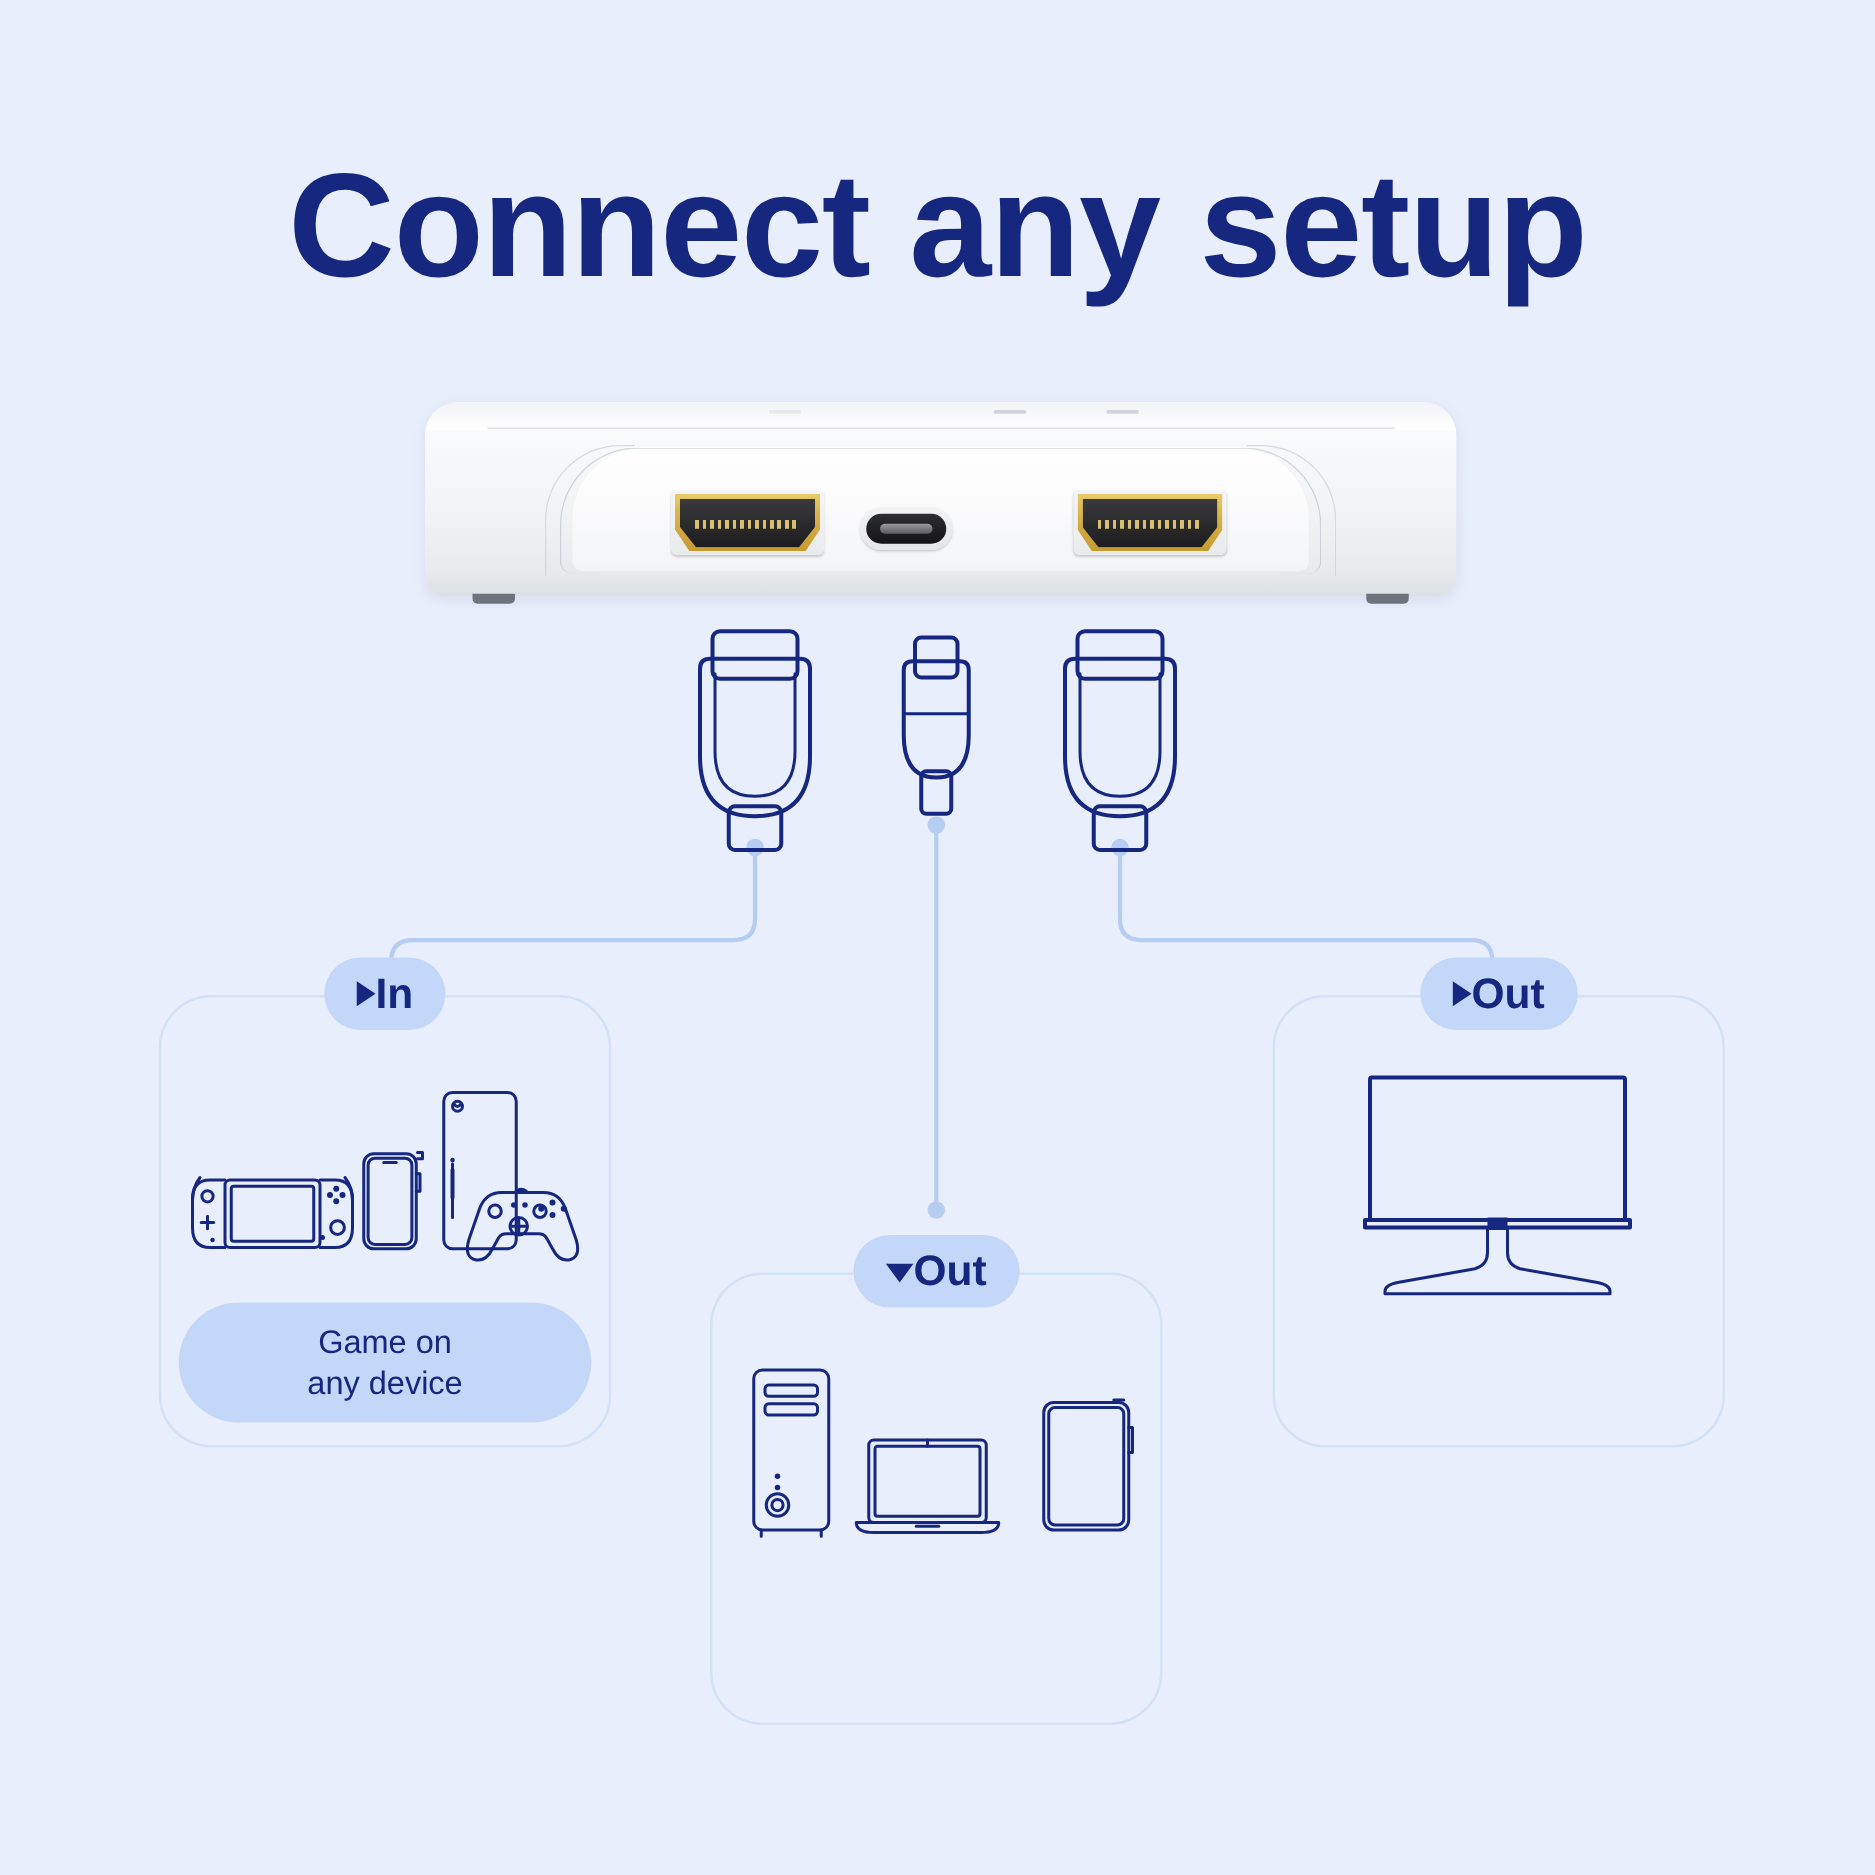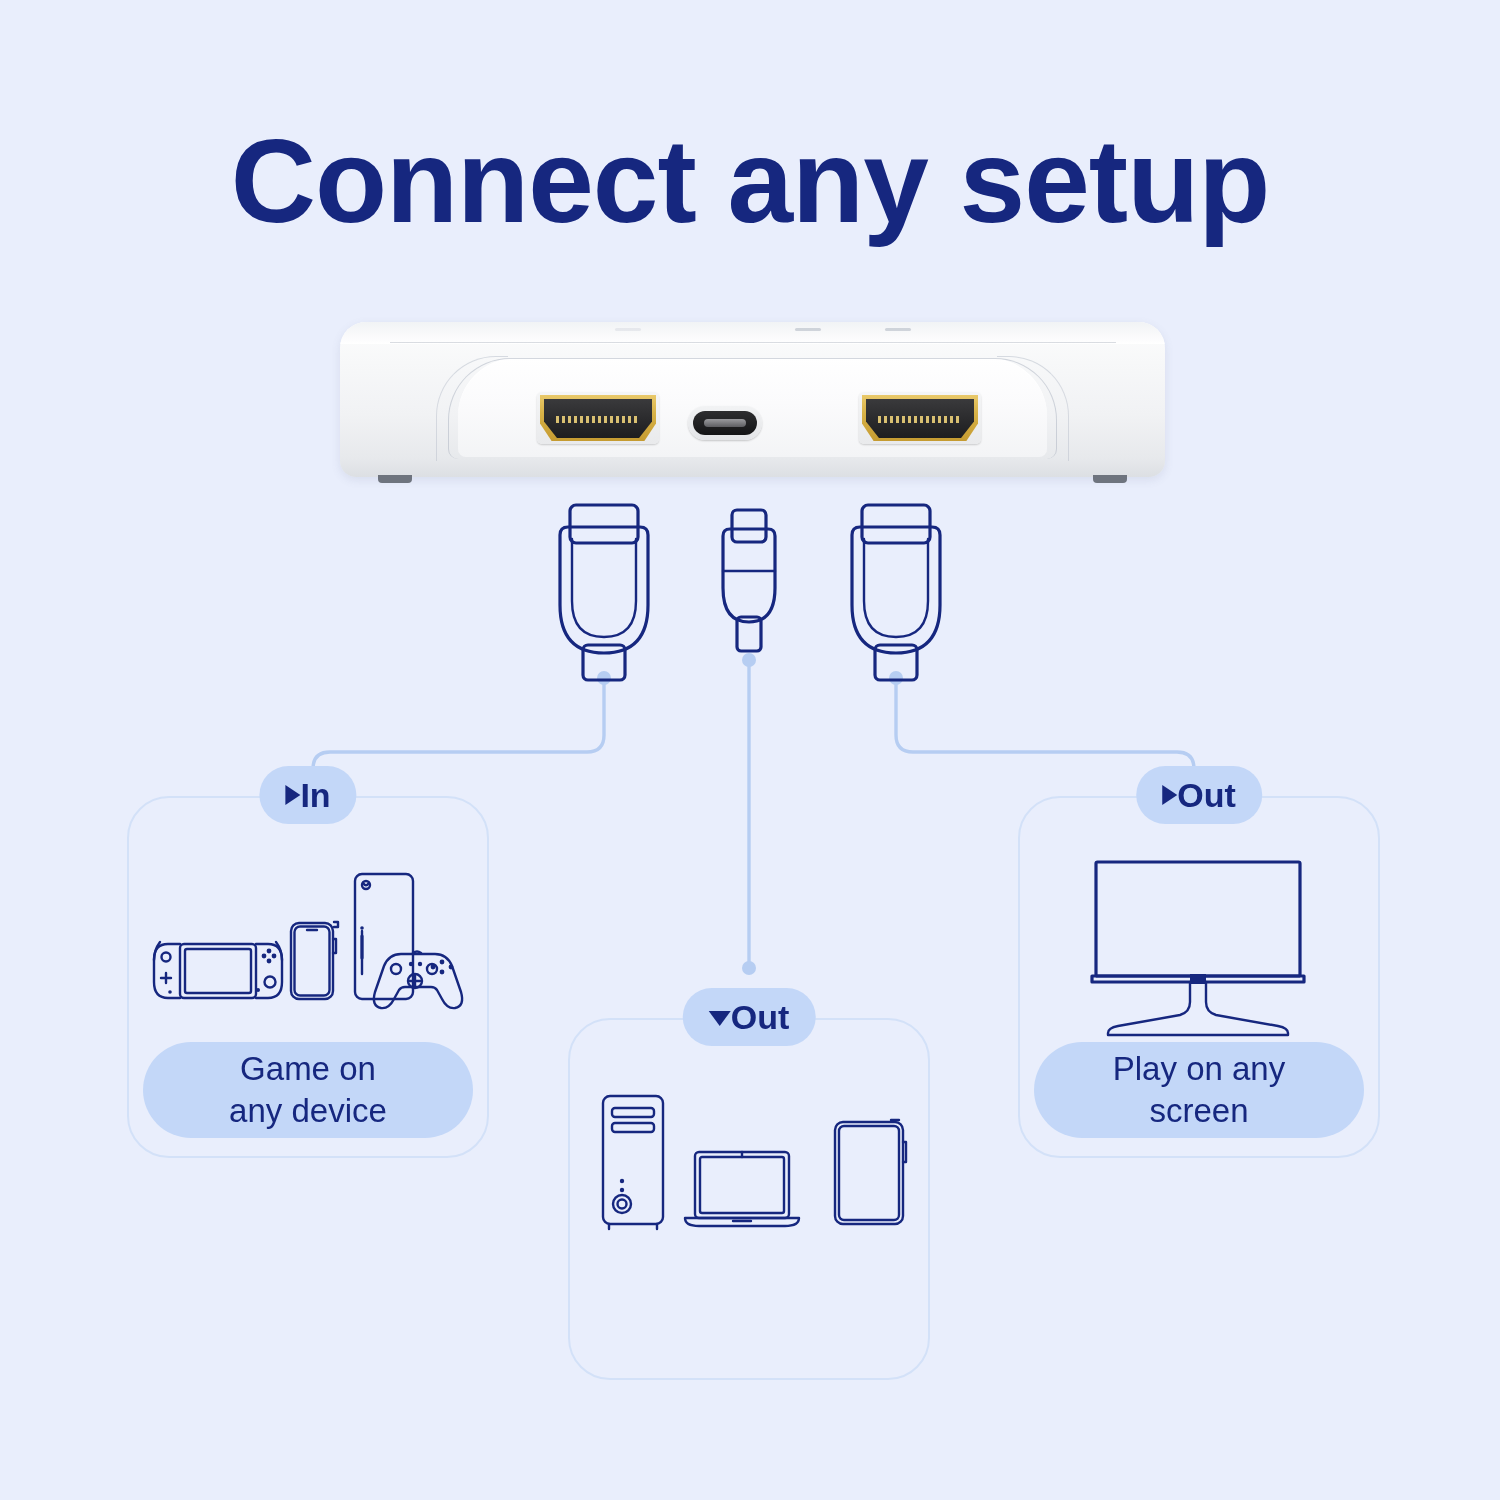--- a/index.html
+++ b/index.html
@@ -170,21 +170,21 @@
     margin-top: 3px;
   }
 
   .caption {
     position: absolute;
     left: 14px; right: 14px; bottom: 18px;
     height: 96px;
     border-radius: 48px;
     background: #c3d7f8;
     color: #16277f;
-    font-size: 33px;
+    font-size: 26px;
     font-weight: 400;
     line-height: 1.28;
     display: flex; align-items: center; justify-content: center;
     text-align: center;
     white-space: pre-line;
   }
 </style>
 </head>
 <body style="background: rgb(233, 238, 252);">
 
@@ -366,17 +366,15 @@
       <span class="tri-down"></span>
       <span>Out</span>
     </div>
   </div>
 
   <div class="card card-out">
     <div class="badge">
       <span class="tri-right"></span>
       <span>Out</span>
     </div>
-    <div class="caption">Play on any
-screen</div>
   </div>
 
 </div>
 
 </body></html>

